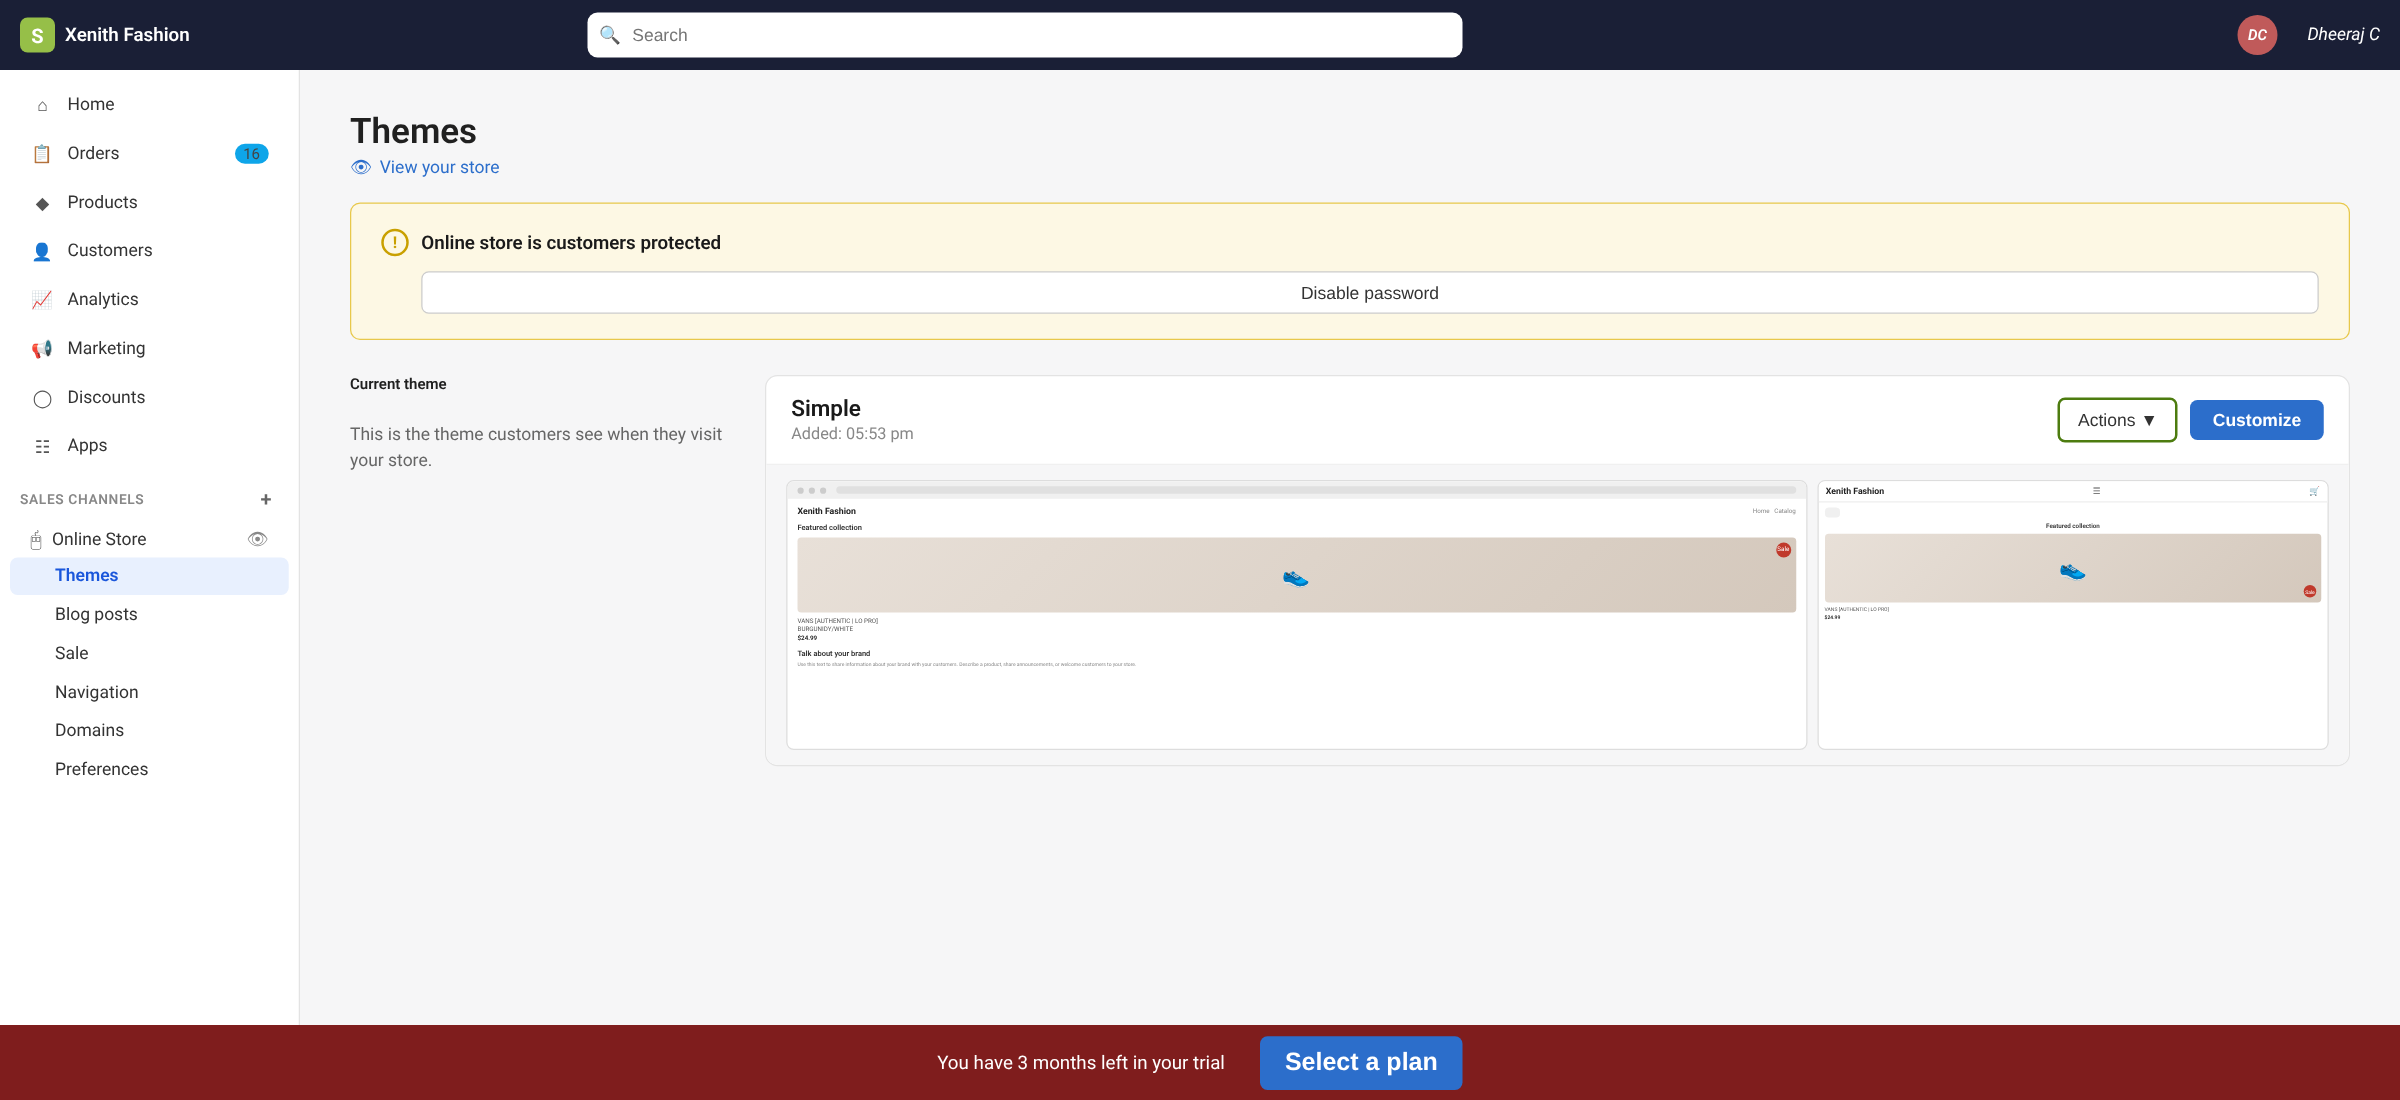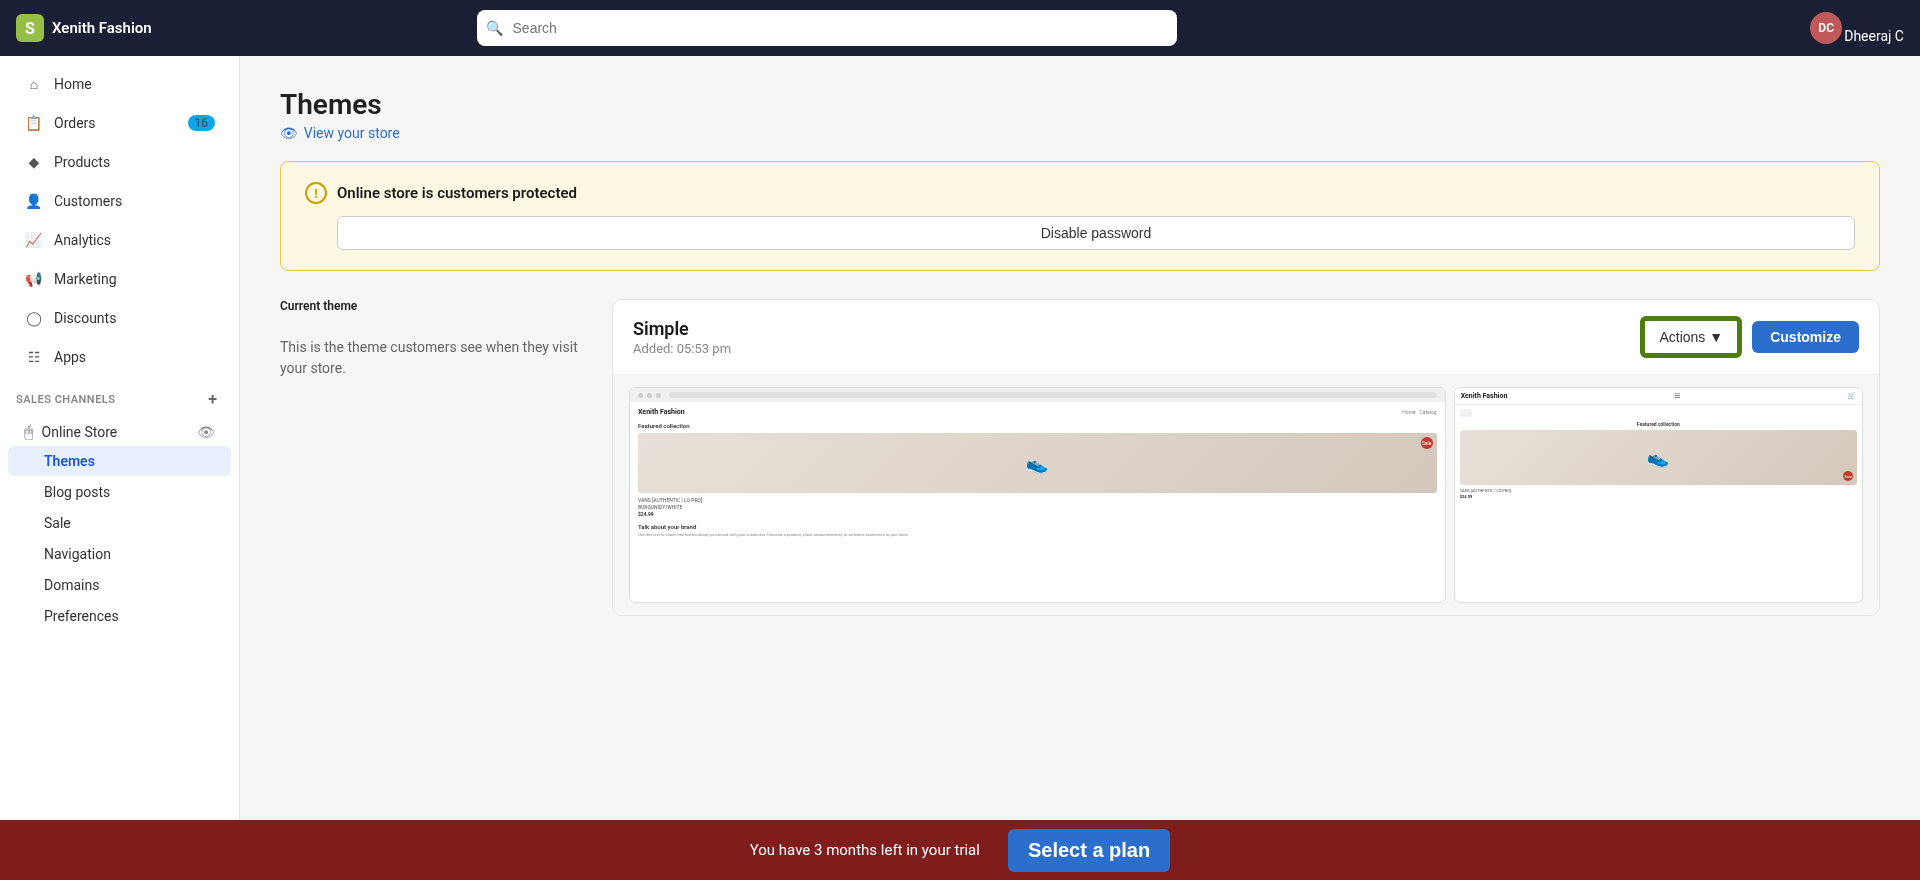--- a/index.html
+++ b/index.html
@@ -57,25 +57,26 @@
     .search-icon-wrap {
       position: absolute;
       left: 10px;
       top: 50%;
       transform: translateY(-50%);
       color: #888;
       font-size: 14px;
     }
     .topbar-user {
       display: flex;
-      align-items: flex-end;
-      gap: 2px;
+      align-items: center;
+      gap: 24px;
       color: #fff;
       font-size: 14px;
       margin-left: auto;
+      font-style: italic;
     }
     .avatar-circle {
       width: 32px;
       height: 32px;
       border-radius: 50%;
       background: #c05a5a;
       display: flex;
       align-items: center;
       justify-content: center;
       color: #fff;
@@ -306,21 +307,21 @@
       color: #888;
       margin-top: 2px;
     }
     .theme-preview-header-right {
       display: flex;
       gap: 10px;
       align-items: center;
     }
     .actions-btn {
       padding: 8px 14px;
-      border: 5px solid #4d7c0f;
+      border: 2px solid #4d7c0f;
       border-radius: 6px;
       background: #fff;
       font-size: 14px;
       color: #333;
       cursor: pointer;
       display: flex;
       align-items: center;
       gap: 4px;
     }
     .customize-btn {

